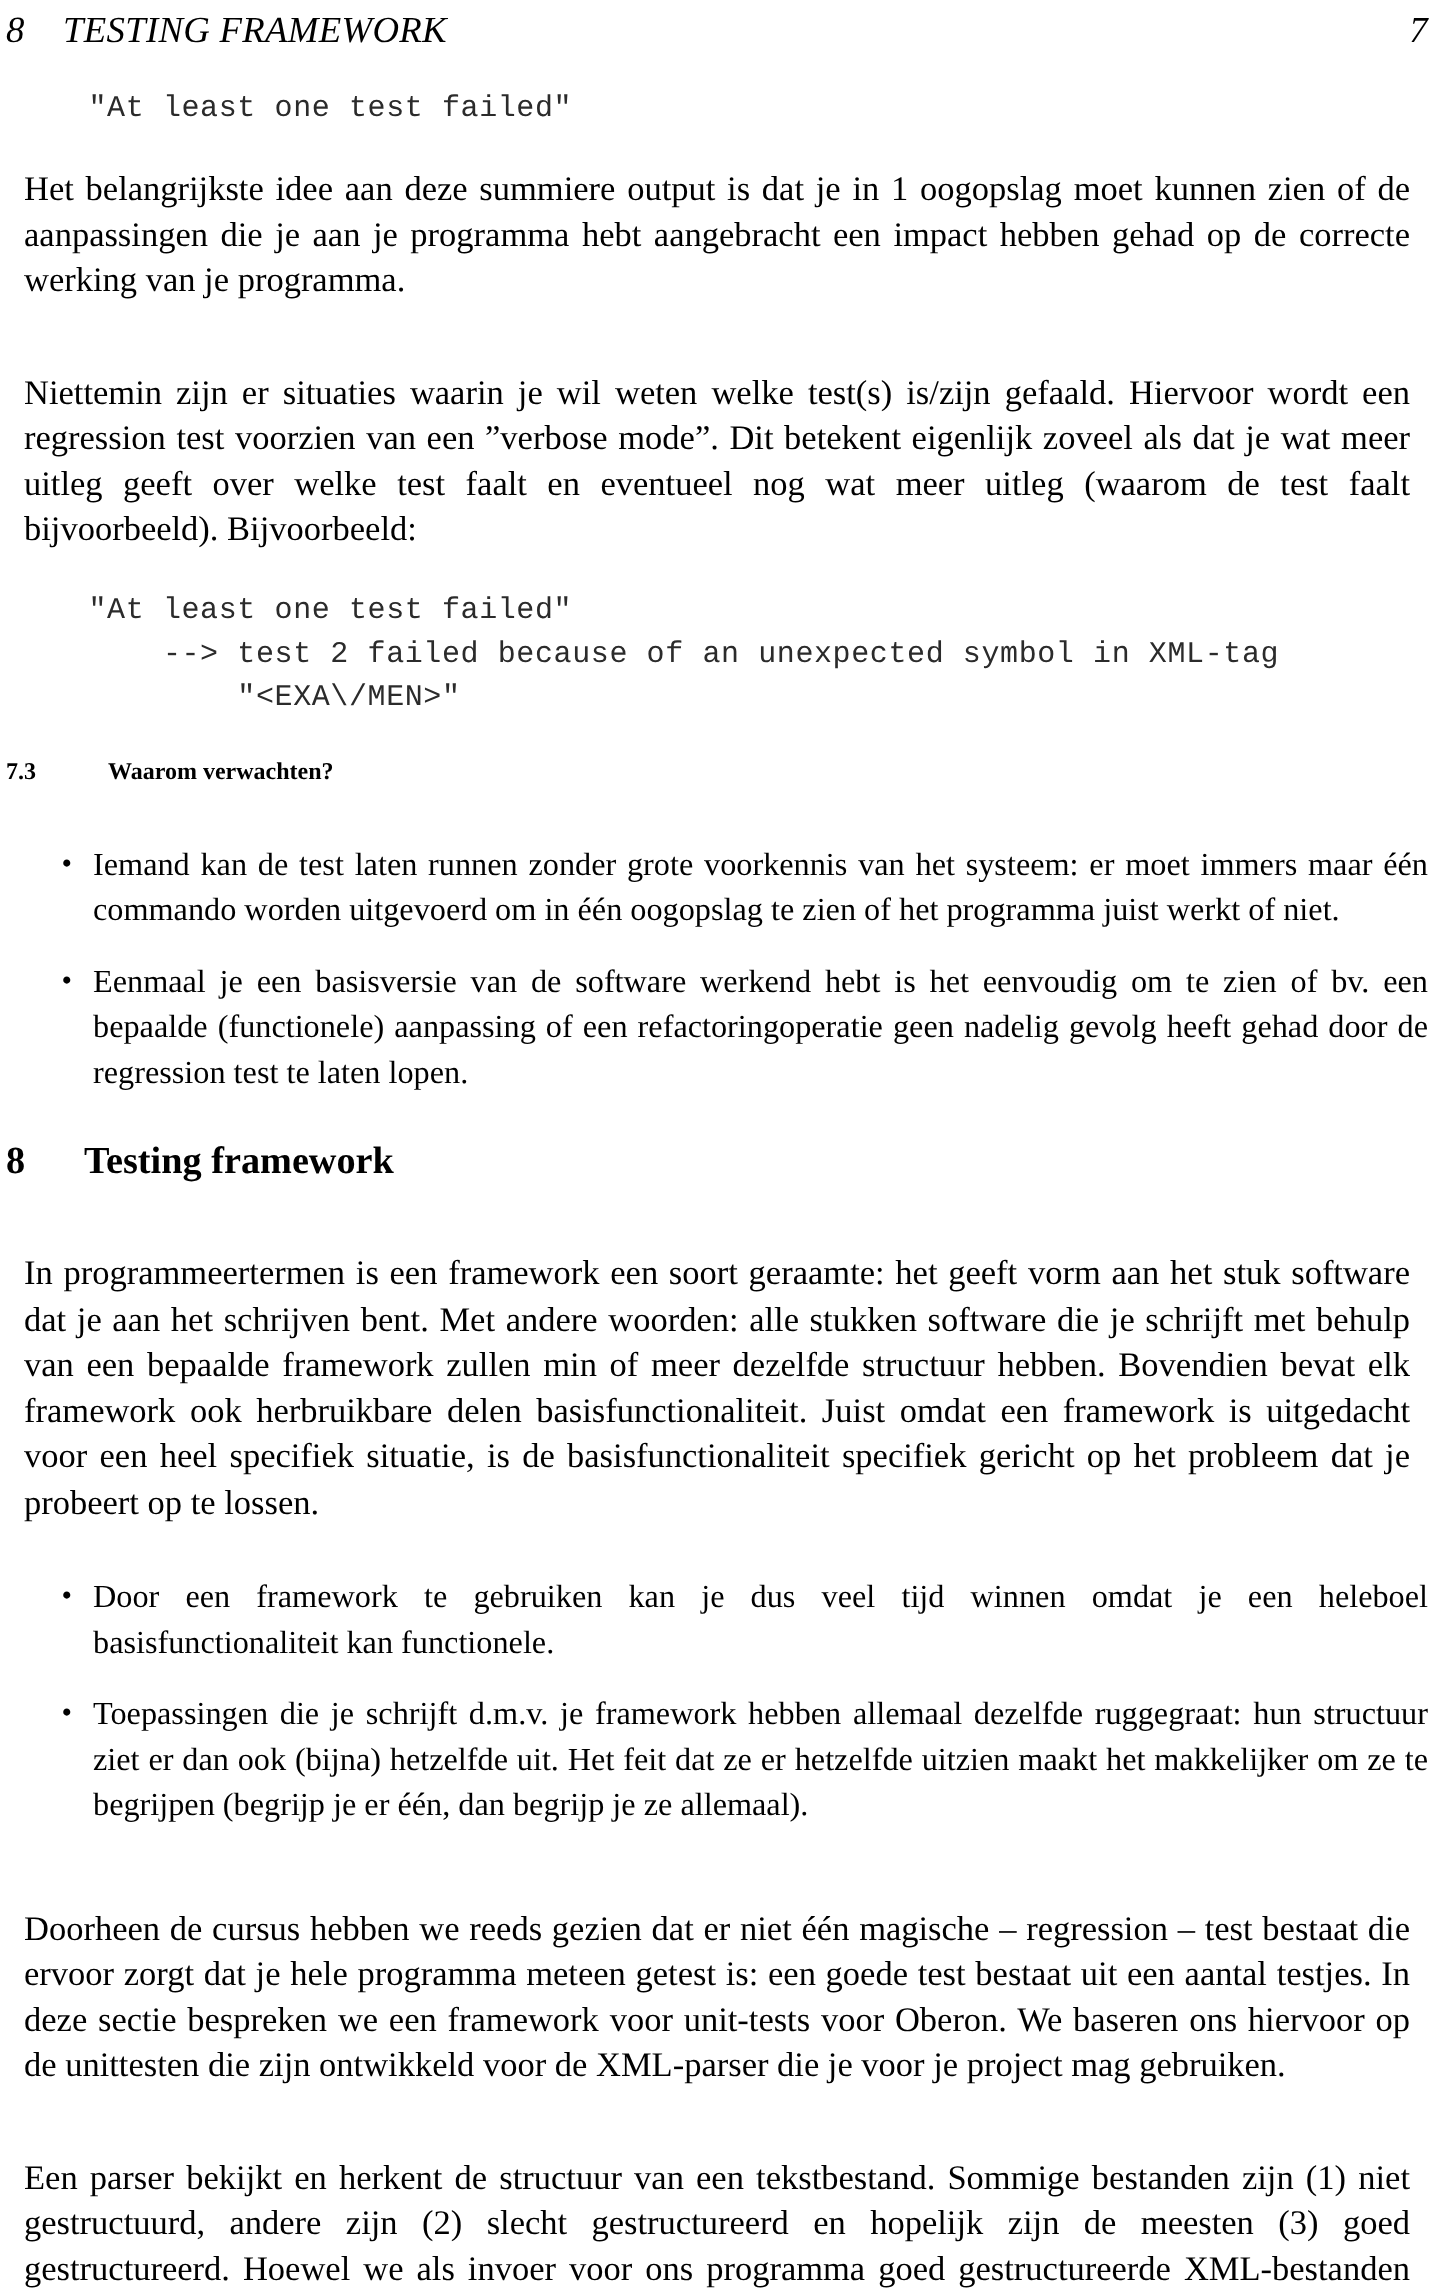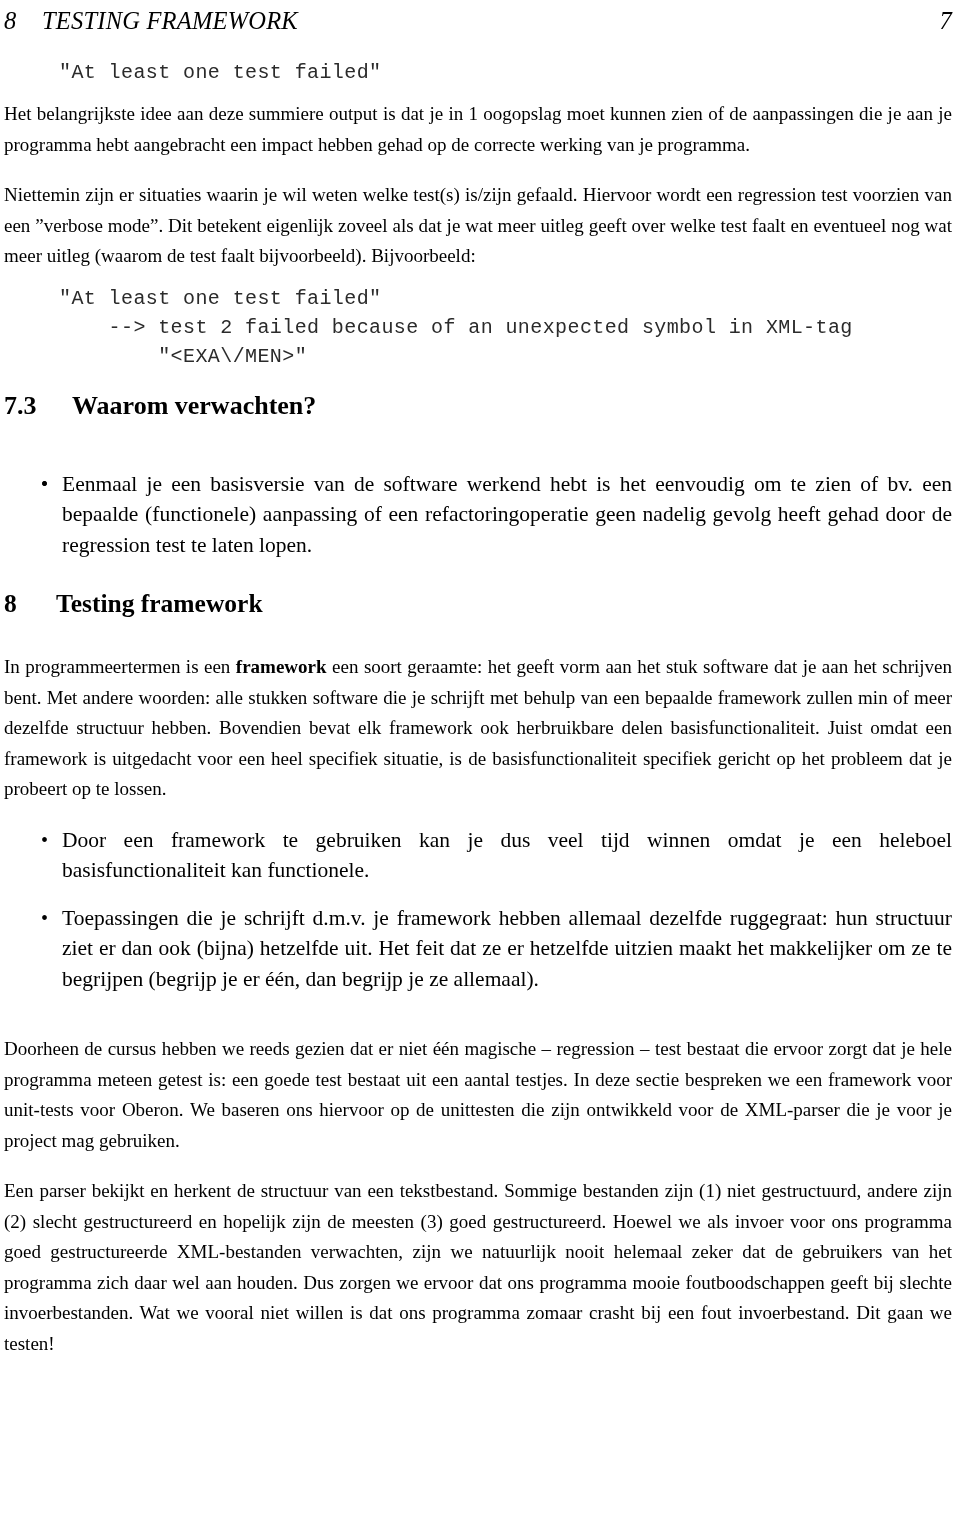--- a/index.html
+++ b/index.html
@@ -54,22 +54,22 @@
 
   
   .content {
     position: absolute;
     top: 58px;
     left: 4px;
     width: 948px;
   }
 
   p.body {
-    margin: 0;
-    font-size: 19px;
+    margin: 12px;
+    font-size: 23px;
     line-height: 30.5px;
     text-align: justify;
     text-justify: inter-word;
     hyphens: manual;
   }
 
   .gap-s  { height: 12px; }
   .gap-m  { height: 20px; }
   .gap-l  { height: 28px; }
 
@@ -95,21 +95,21 @@
     padding-left: 52px;
   }
   h2.sec .num {
     position: absolute;
     left: 0;
     top: 0;
   }
   h3.subsec {
     margin: 0;
     font-weight: bold;
-    font-size: 26px;
+    font-size: 16px;
     line-height: 29px;
     position: relative;
     padding-left: 68px;
   }
   h3.subsec .num {
     position: absolute;
     left: 0;
     top: 0;
   }
 
@@ -129,21 +129,21 @@
   }
   ul.bullets li:last-child { margin-bottom: 0; }
   ul.bullets li .dot {
     position: absolute;
     left: 37px;
     top: 0;
     font-size: 20px;
     line-height: 30.5px;
   }
   .it { }
-  .bd { font-weight: bold; }
+  .bd { font-weight: normal; }
 </style>
 </head>
 <body>
 
 <div class="page">
 
   <div class="running-head">
     <span class="chap-num">8</span>
     <span class="chap-title">TESTING FRAMEWORK</span>
     <span class="page-num">7</span>
@@ -170,21 +170,21 @@
     <div class="gap-m"></div>
 
     <h3 class="subsec"><span class="num">7.3</span><span>Waarom verwachten?</span></h3>
 
     <div class="gap-s"></div>
 
 
     <div class="gap-m"></div>
 
     <ul class="bullets">
-      <li><span class="dot">•</span></li>
+      <li><span class="dot">•</span><span>Iemand kan de test laten runnen zonder grote voorkennis van het systeem: er moet immers maar één commando worden uitgevoerd om in één oogopslag te zien of het programma juist werkt of niet.</span></li>
       <li><span class="dot">•</span><span>Eenmaal je een basisversie van de software werkend hebt is het eenvoudig om te zien of bv. een bepaalde (functionele) aanpassing of een refactoringoperatie geen nadelig gevolg heeft gehad door de regression test te laten lopen.</span></li>
     </ul>
 
     <div class="gap-l"></div>
 
     <h2 class="sec"><span class="num">8</span><span>Testing framework</span></h2>
 
     <div class="gap-m"></div>
 
 

